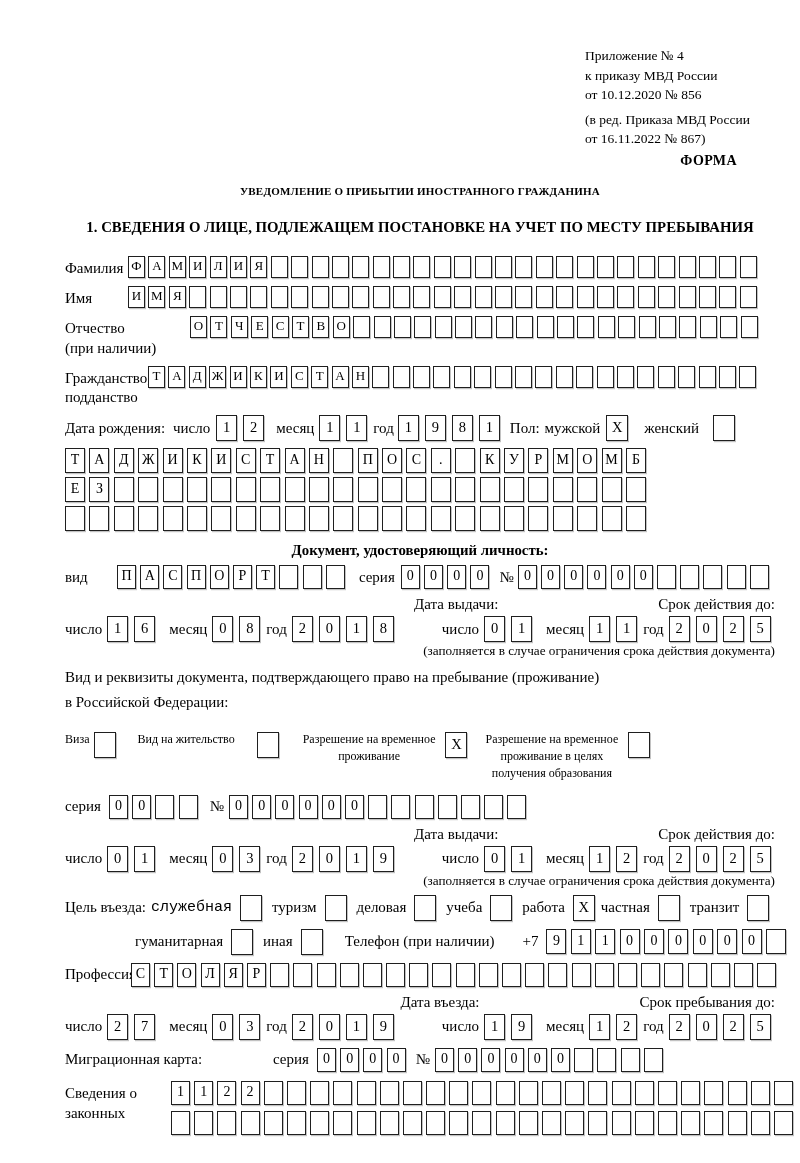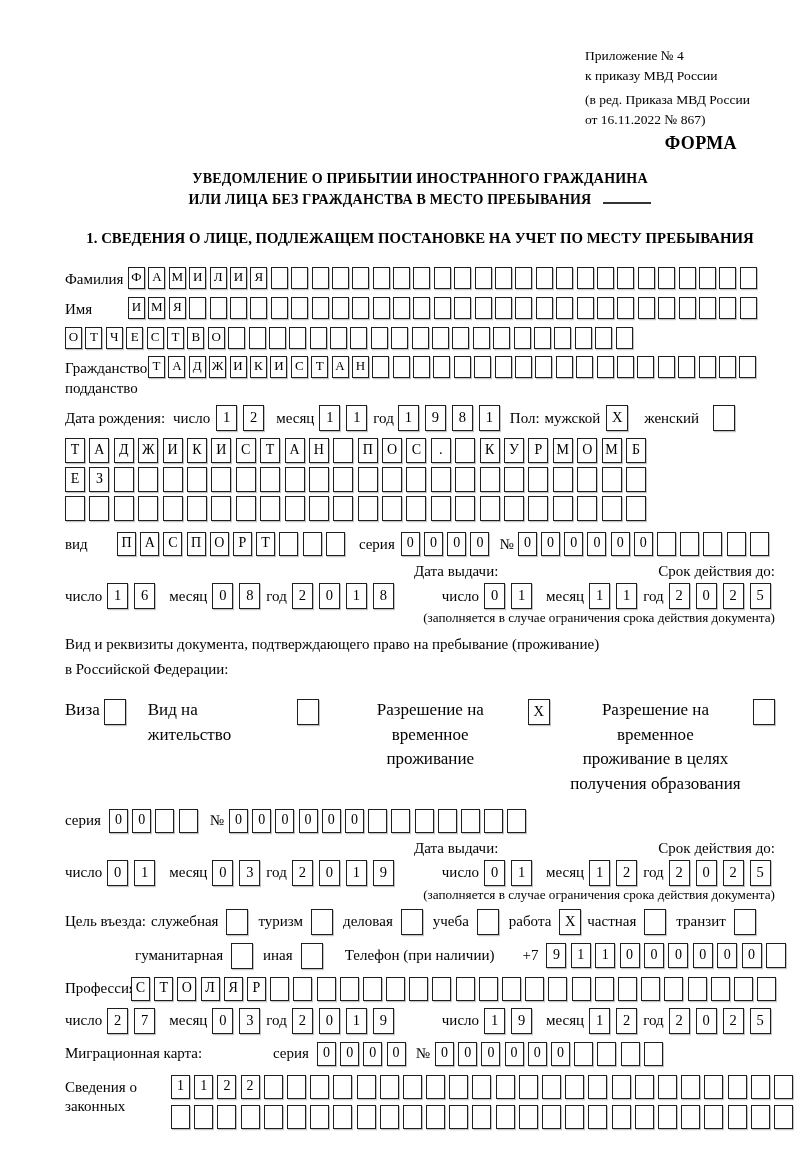--- a/index.html
+++ b/index.html
@@ -5,22 +5,22 @@
   html,body{margin:0;padding:0;background:#ffffff;}
   .page{
     width:800px;height:1163px;box-sizing:border-box;position:relative;overflow:hidden;
     background:#ffffff;color:#000;
     font-family:"Liberation Serif","DejaVu Serif",serif;
     padding:46px 25px 10px 65px;
   }
   
   .appendix{margin-left:auto;width:190px;font-size:13.5px;line-height:1.45;}
   .appendix .rev{margin-top:5px;}
-  .form-label{text-align:right;padding-right:38px;font-weight:700;font-size:18px;margin-top:4px;letter-spacing:.4px;}
-  .title{text-align:center;font-weight:700;font-size:14px;line-height:1.5;margin-top:14px;letter-spacing:.2px;}
+  .form-label{text-align:right;padding-right:38px;font-weight:700;font-size:14px;margin-top:4px;letter-spacing:.4px;}
+  .title{text-align:center;font-weight:700;font-size:11px;line-height:1.5;margin-top:14px;letter-spacing:.2px;}
   .title-underline{display:inline-block;width:48px;border-bottom:2.2px solid #333;margin-left:12px;vertical-align:baseline;}
   .section-title{text-align:center;font-weight:700;font-size:14.8px;margin:20px 0 20px;}
   
   .frow{display:flex;align-items:flex-start;margin-bottom:7px;}
   .flabel{flex:none;font-size:15px;line-height:1.32;padding-top:3px;}
   .cells{display:inline-flex;flex-wrap:nowrap;}
   .cell{
     box-sizing:border-box;flex:none;display:inline-block;
     width:17px;height:22px;border:1.6px solid #1f1f1f;margin-right:3.4px;
     text-align:center;font-size:13px;line-height:18px;background:#fff;
@@ -42,49 +42,47 @@
   .dhead .h1{margin-left:105px;}
   .dhead .h2{margin-left:160px;}
   .dfields{display:flex;align-items:center;}
   .dgroup{display:flex;align-items:center;}
   .dgroup .lbl{margin-right:5px;}
   .dgroup2{margin-left:42px;}
   .dnote{font-size:13.2px;text-align:right;margin:1px 0 6px;}
   
   .res-opts{display:flex;align-items:flex-start;margin:8px 0 12px;}
   .ropt{display:flex;align-items:flex-start;}
-  .ropt .txt{font-size:17px;line-height:1.45;}
+  .ropt .txt{font-size:12px;line-height:1.45;}
   .ropt .txt.ctr{text-align:center;}
   .ropt .cbox{margin-left:10px;margin-top:1px;}
   
   .purpose{display:flex;align-items:center;margin-bottom:8px;font-size:15px;white-space:nowrap;}
   .purpose .cbox{margin:0 10px 0 8px;}
-  .purpose .optlbl{margin-left:2px;}
+  .purpose .optlbl{margin-left:2px;font-family:Liberation Mono, monospace;}
   .doc-title{text-align:center;font-weight:700;font-size:14.8px;margin:2px 0 6px;}
   .intro{font-size:15px;line-height:1.65;margin-bottom:16px;}
 </style>
 </head>
 <body>
 
 <div class="page">
 
   <div class="appendix">
     <div>Приложение № 4</div>
     <div>к приказу МВД России</div>
+    <div>от 10.12.2020 № 856</div>
     <div class="rev">(в ред. Приказа МВД России</div>
     <div>от 16.11.2022 № 867)</div>
   </div>
 
   <div class="form-label">ФОРМА</div>
 
   <div class="title">
     <div>УВЕДОМЛЕНИЕ О ПРИБЫТИИ ИНОСТРАННОГО ГРАЖДАНИНА</div>
-    <div>
-      <span>ИЛИ ЛИЦА БЕЗ ГРАЖДАНСТВА В МЕСТО ПРЕБЫВАНИЯ</span><span class="title-underline"></span>
-    </div>
   </div>
 
   <div class="section-title">1. СВЕДЕНИЯ О ЛИЦЕ, ПОДЛЕЖАЩЕМ ПОСТАНОВКЕ НА УЧЕТ ПО МЕСТУ ПРЕБЫВАНИЯ</div>
 
   <div class="frow">
     <span class="flabel" style="width:63px">Фамилия</span>
     <span class="cells">
         <span class="cell">Ф</span>
         <span class="cell">А</span>
         <span class="cell">М</span>
@@ -150,20 +148,24 @@
         <span class="cell"></span>
         <span class="cell"></span>
         <span class="cell"></span>
         <span class="cell"></span>
         <span class="cell"></span>
         <span class="cell"></span>
       </span>
   </div>
 
   <div class="frow">
+    <span class="flabel" style="width:125px">
+      <span>Отчество</span><br>
+      <span>(при наличии)</span>
+    </span>
     <span class="cells">
         <span class="cell">О</span>
         <span class="cell">Т</span>
         <span class="cell">Ч</span>
         <span class="cell">Е</span>
         <span class="cell">С</span>
         <span class="cell">Т</span>
         <span class="cell">В</span>
         <span class="cell">О</span>
         <span class="cell"></span>
@@ -330,20 +332,21 @@
           <span class="cell lg"></span>
           <span class="cell lg"></span>
           <span class="cell lg"></span>
           <span class="cell lg"></span>
           <span class="cell lg"></span>
           <span class="cell lg"></span>
         </span>
     </span>
   </div>
 
+  <div class="doc-title">Документ, удостоверяющий личность:</div>
 
   <div class="frow inline">
     <span class="lbl" style="width:52px">вид</span>
     <span class="cells">
         <span class="cell md">П</span>
         <span class="cell md">А</span>
         <span class="cell md">С</span>
         <span class="cell md">П</span>
         <span class="cell md">О</span>
         <span class="cell md">Р</span>
@@ -590,20 +593,24 @@
         <span class="cell md"></span>
         <span class="cell md"></span>
         <span class="cell md"></span>
         <span class="cell md"></span>
         <span class="cell md"></span>
         <span class="cell md"></span>
         <span class="cell md"></span>
       </span>
   </div>
 
+  <div class="dhead">
+    <span class="h1">Дата въезда:</span>
+    <span class="h2">Срок пребывания до:</span>
+  </div>
   <div class="dfields" style="margin-bottom:8px">
     <span class="dgroup">
       <span class="lbl">число</span>
       <span class="cells">
           <span class="cell dt">2</span>
           <span class="cell dt">7</span>
         </span>
       <span class="lbl" style="margin-left:8px">месяц</span>
       <span class="cells">
           <span class="cell dt">0</span>

